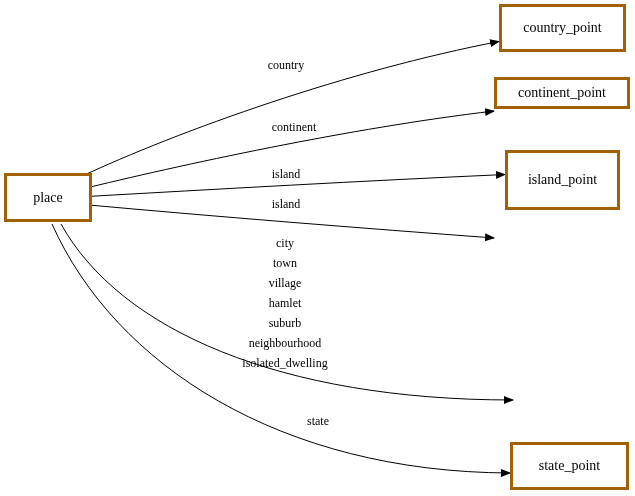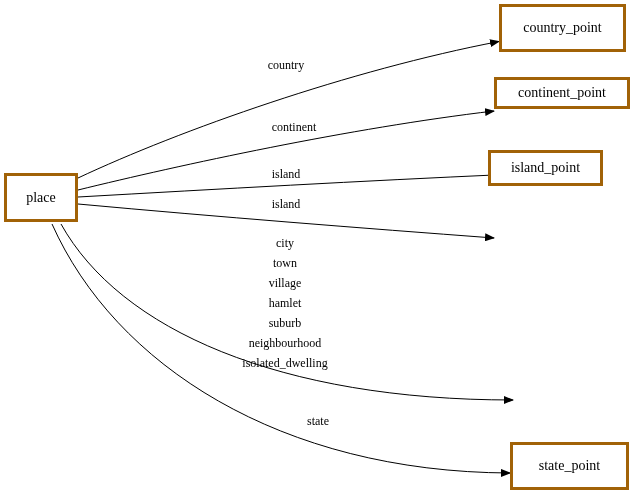--- a/index.html
+++ b/index.html
@@ -42,24 +42,24 @@
   }
   .edge-label {
     position: absolute;
     transform: translate(-50%, -50%);
     font-size: 12px;
     line-height: 20px;
     text-align: center;
     white-space: pre-line;
   }
   
-  .n-place          { left: 4px;   top: 173px; width: 74px;  height: 49px; }
+  .n-place          { left: 4px;   top: 173px; width: 88px;  height: 49px; }
   .n-country-point  { left: 499px; top: 4px;   width: 127px; height: 48px; }
   .n-continent-point{ left: 494px; top: 77px;  width: 136px; height: 32px; }
-  .n-island-point   { left: 488px; top: 150px; width: 115px; height: 36px; }
+  .n-island-point   { left: 505px; top: 150px; width: 115px; height: 60px; }
   .n-island-polygon { left: 494px; top: 220px; width: 134px; height: 49px; }
   .n-city-point     { left: 513px; top: 371px; width: 98px;  height: 48px; }
   .n-state-point    { left: 510px; top: 442px; width: 119px; height: 48px; }
   
   .l-country  { left: 286px; top: 65px; }
   .l-continent{ left: 294px; top: 127px; }
   .l-island-1 { left: 286px; top: 174px; }
   .l-island-2 { left: 286px; top: 204px; }
   .l-city     { left: 285px; top: 303px; }
   .l-state    { left: 286px; top: 421px; margin-left: 32px; }

